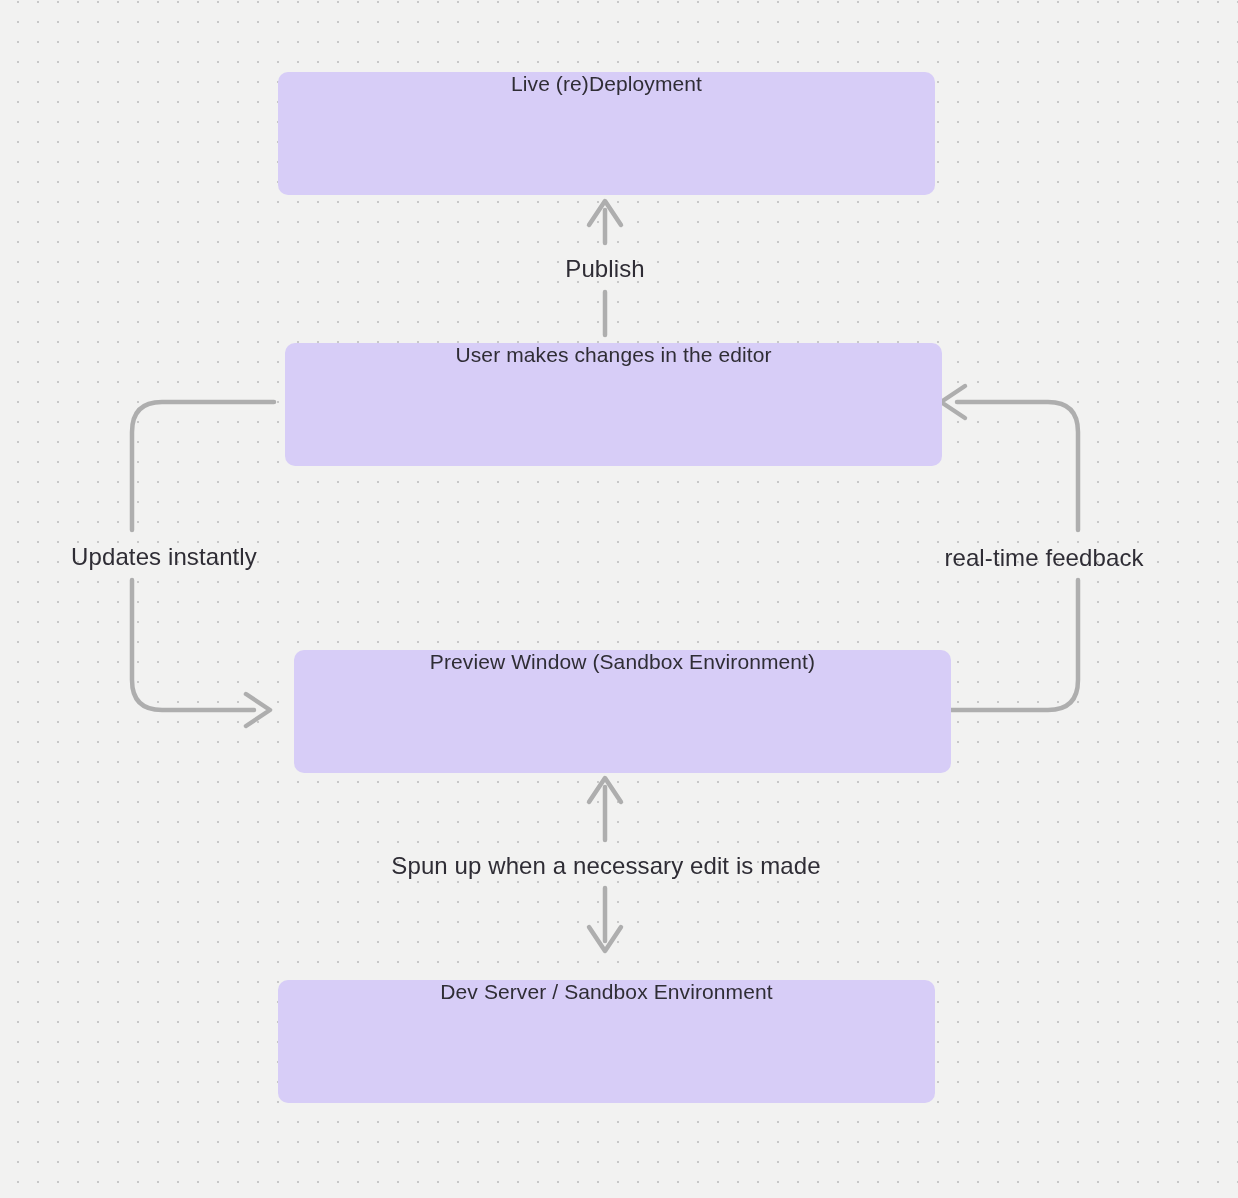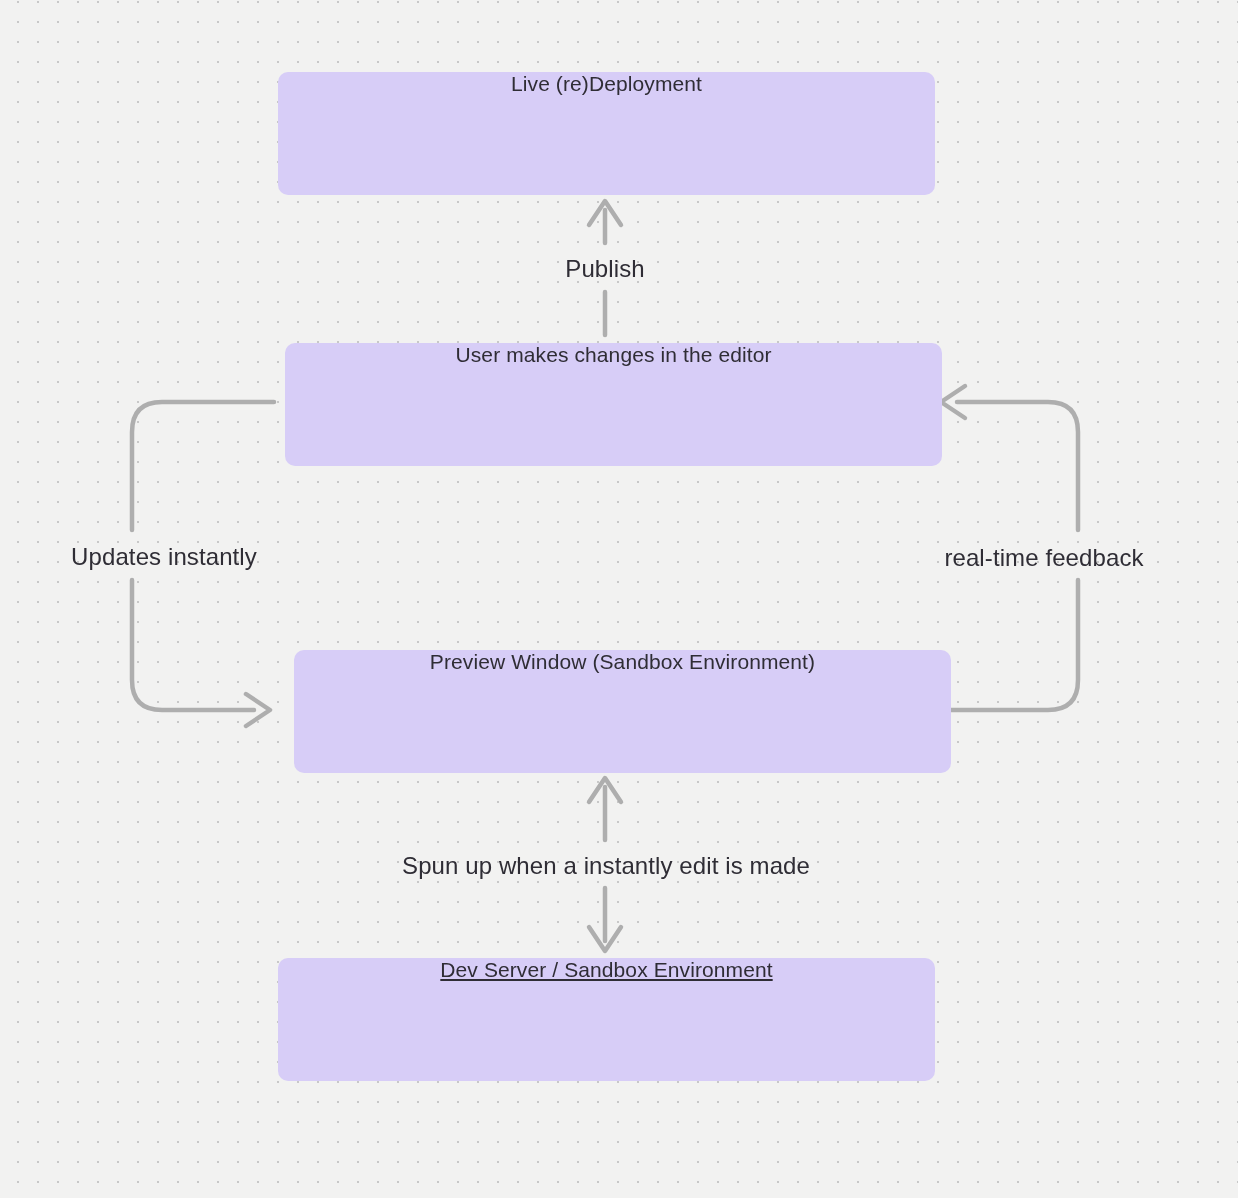--- a/index.html
+++ b/index.html
@@ -33,21 +33,21 @@
     display: flex;
     align-items: flex-start;
     justify-content: center;
     color: var(--text);
     font-size: 21px;
     letter-spacing: 0.1px;
   }
   .node-1 { top: 72px; }
   .node-2 { top: 343px; margin-left: 7px; }
   .node-3 { top: 650px; margin-left: 16px; }
-  .node-4 { top: 958px; text-decoration: underline; }
+  .node-4 { top: 980px; }
   .edge-label {
     position: absolute;
     transform: translate(-50%, -50%);
     color: var(--text);
     font-size: 24px;
     letter-spacing: 0.1px;
     white-space: nowrap;
   }
   .label-publish   { left: 605px;  top: 269px; }
   .label-updates   { left: 149px;  top: 557px; margin-left: 15px; }
@@ -113,15 +113,15 @@
     <span>Preview Window (Sandbox Environment)</span>
   </div>
 
   <div class="node node-4">
     <span>Dev Server / Sandbox Environment</span>
   </div>
 
   <div class="edge-label label-publish">Publish</div>
   <div class="edge-label label-updates">Updates instantly</div>
   <div class="edge-label label-feedback">real-time feedback</div>
-  <div class="edge-label label-spunup">Spun up when a instantly edit is made</div>
+  <div class="edge-label label-spunup">Spun up when a necessary edit is made</div>
 
 </div>
 
 </body></html>

